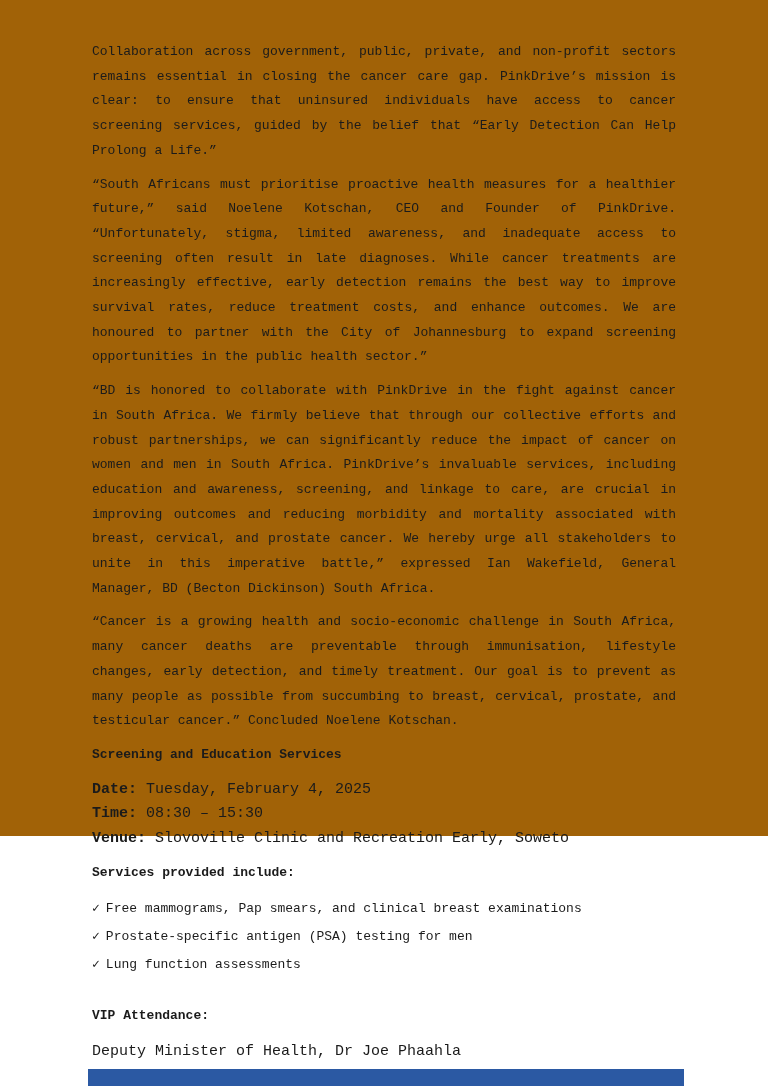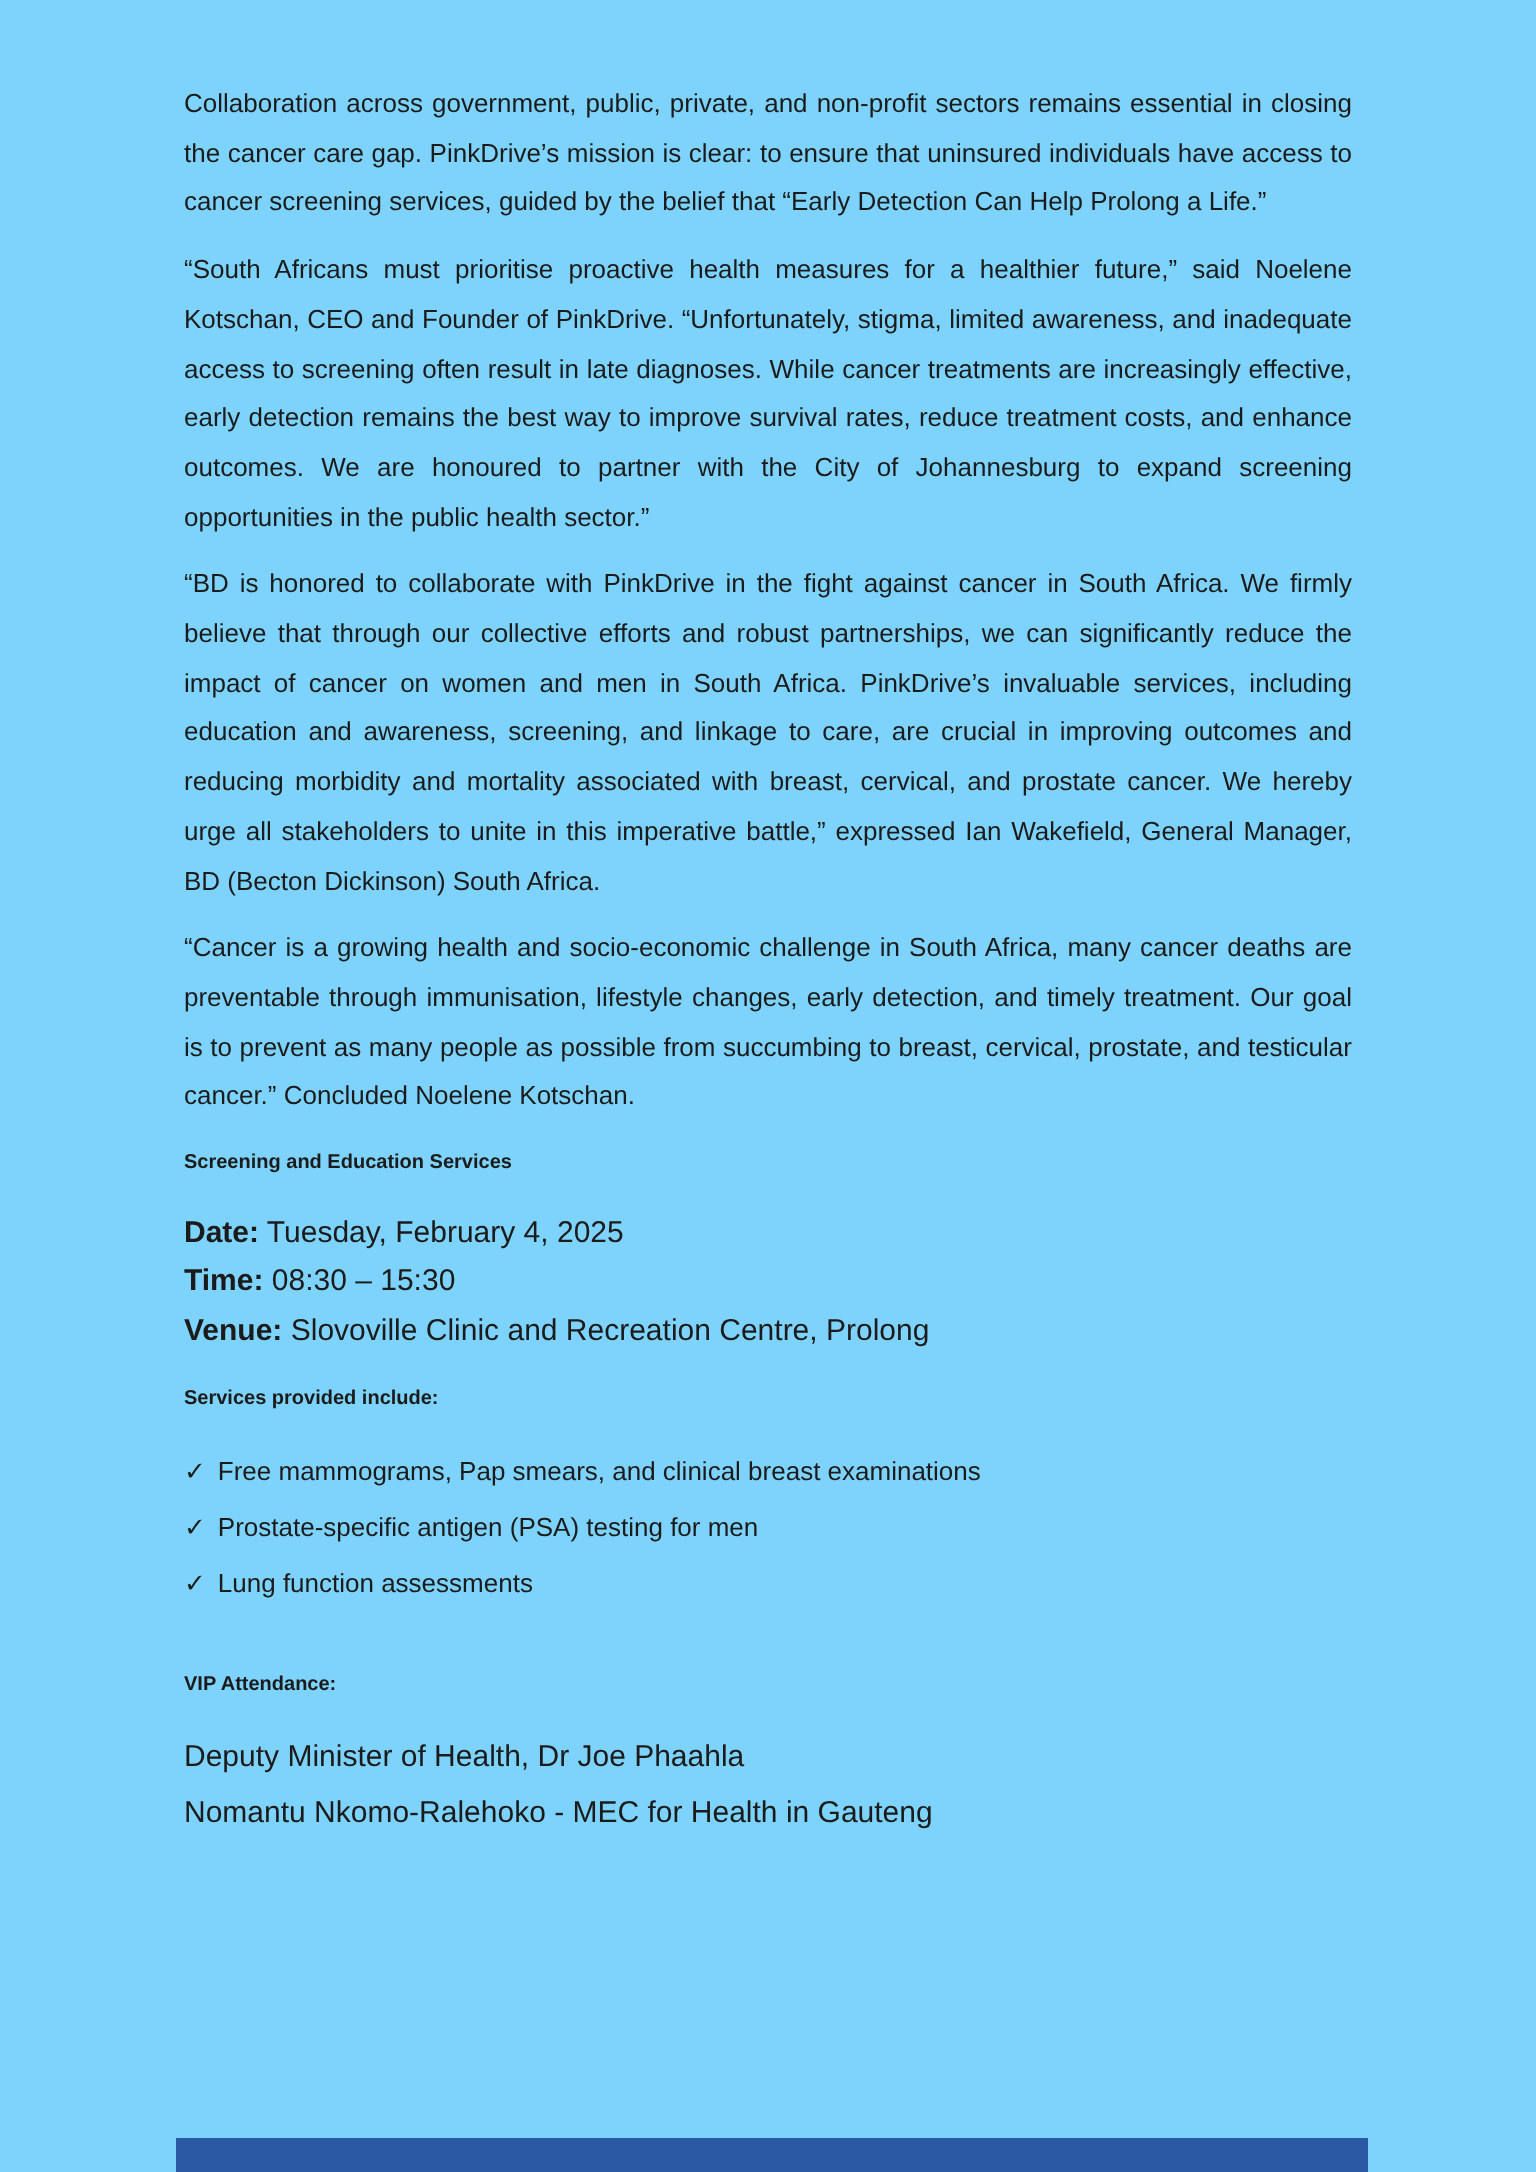--- a/index.html
+++ b/index.html
@@ -8,32 +8,33 @@
     width: 768px;
     height: 1086px;
     position: relative;
     font-family: "Liberation Sans", "DejaVu Sans", sans-serif;
     color: #1b1b1b;
     overflow: hidden;
   }
   .page {
     position: relative;
     width: 768px;
-    height: 1086px;
-    background: #7dd3fc;
+    height: 836px;
+    background: #a16207;
     padding: 40px 92px 0 92px;
+    font-family: Liberation Mono, monospace;
   }
   .para {
     font-size: 13px;
     line-height: 24.7px;
     text-align: justify;
     margin-bottom: 9px;
   }
   .heading {
-    font-size: 10px;
+    font-size: 13px;
     line-height: 24.7px;
     font-weight: bold;
     margin-top: 8px;
   }
   .heading-gap-bottom { margin-bottom: 10px; }
   .meta-line {
     font-size: 15px;
     line-height: 24.7px;
     text-align: left;
   }
@@ -77,21 +78,21 @@
   <div class="meta-line">
     <span class="meta-label">Date:</span>
     <span>Tuesday, February 4, 2025</span>
   </div>
   <div class="meta-line">
     <span class="meta-label">Time:</span>
     <span>08:30 – 15:30</span>
   </div>
   <div class="meta-line">
     <span class="meta-label">Venue:</span>
-    <span>Slovoville Clinic and Recreation Centre, Prolong</span>
+    <span>Slovoville Clinic and Recreation Early, Soweto</span>
   </div>
 
   <div class="heading services-heading">Services provided include:</div>
 
   <div class="checklist">
     <div class="check-item">
       <span class="check-glyph">✓</span><span>Free mammograms, Pap smears, and clinical breast examinations</span>
     </div>
     <div class="check-item">
       <span class="check-glyph">✓</span><span>Prostate-specific antigen (PSA) testing for men</span>

